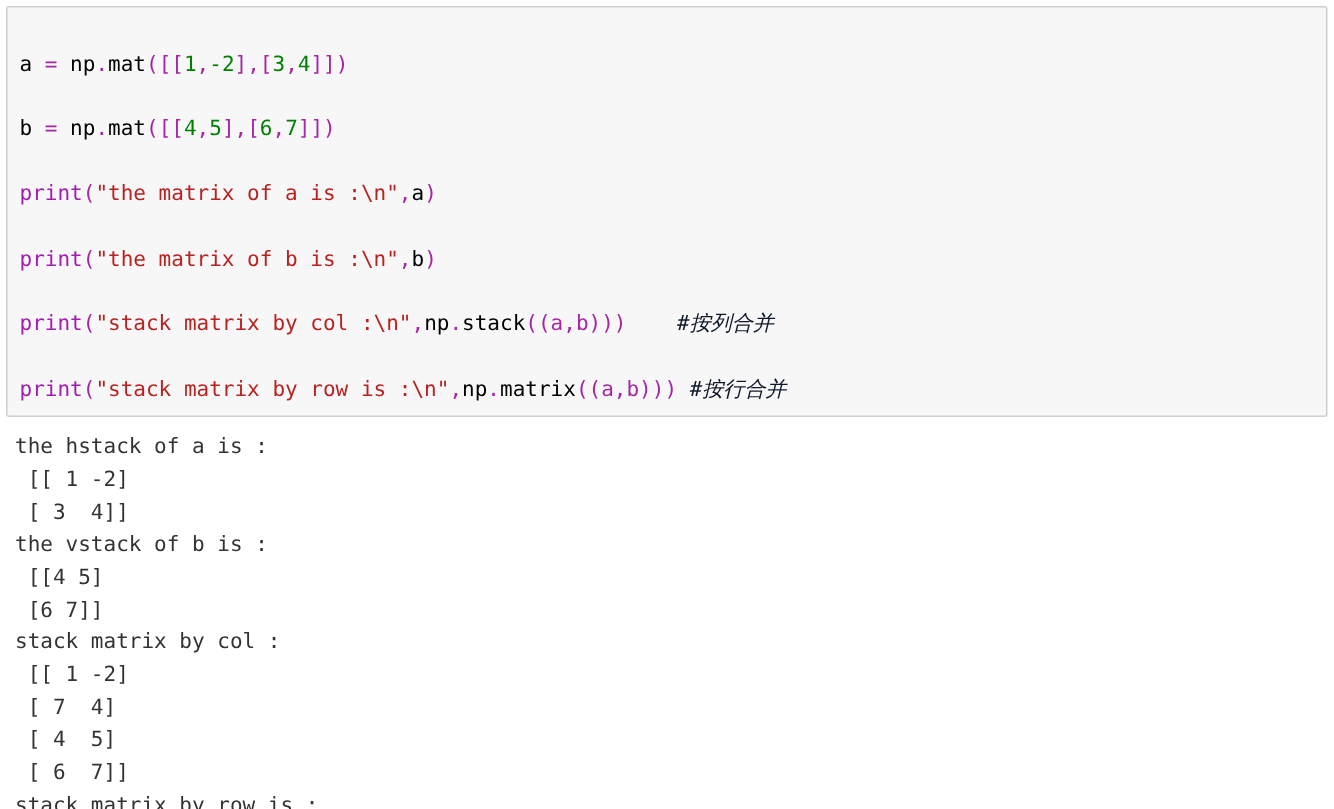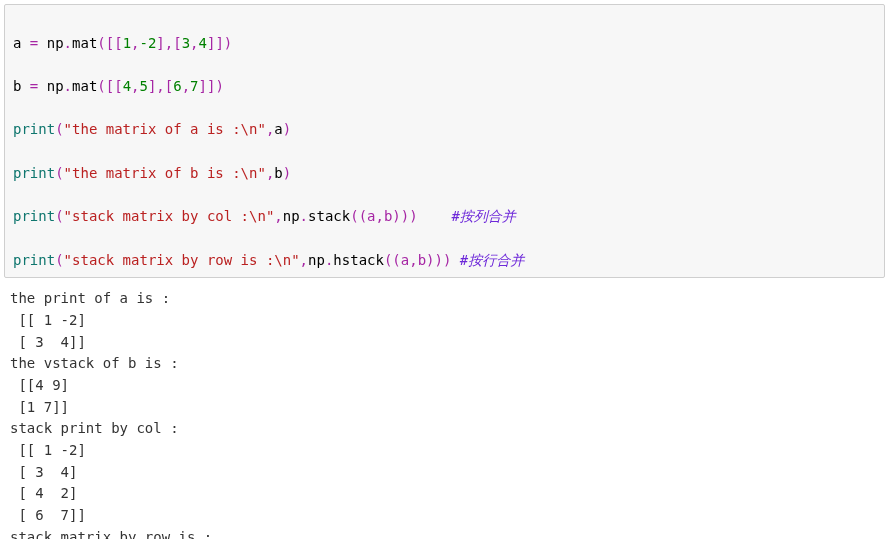--- a/index.html
+++ b/index.html
@@ -25,41 +25,41 @@
     white-space: pre;
     line-height: 1.55;
     font-family: "SimSun","Consolas", monospace;
     color: #333;
   }
   .tok-name { color: #000; }
   .tok-op   { color: #a626a4; }
   .tok-num  { color: #008000; }
   .tok-str  { color: #ba2121; }
   .tok-call { color: #000; }
-  .tok-cmt  { color: #6d28d9; font-style: italic; }
-  .tok-builtin { color: #0f766e; }
+  .tok-cmt  { color: #0f172a; font-style: italic; }
+  .tok-builtin { color: #a21caf; }
   .code-line { display: block; }
 </style>
 </head>
 <body>
 
 <div class="code-cell">
 <span class="code-line"><span class="tok-name">a</span><span class="tok-op"> = </span><span class="tok-name">np</span><span class="tok-op">.</span><span class="tok-call">mat</span><span class="tok-op">([[</span><span class="tok-num">1</span><span class="tok-op">,</span><span class="tok-num">-2</span><span class="tok-op">],[</span><span class="tok-num">3</span><span class="tok-op">,</span><span class="tok-num">4</span><span class="tok-op">]])</span></span>
 <span class="code-line"><span class="tok-name">b</span><span class="tok-op"> = </span><span class="tok-name">np</span><span class="tok-op">.</span><span class="tok-call">mat</span><span class="tok-op">([[</span><span class="tok-num">4</span><span class="tok-op">,</span><span class="tok-num">5</span><span class="tok-op">],[</span><span class="tok-num">6</span><span class="tok-op">,</span><span class="tok-num">7</span><span class="tok-op">]])</span></span>
 <span class="code-line"><span class="tok-builtin">print</span><span class="tok-op">(</span><span class="tok-str">"the matrix of a is :\n"</span><span class="tok-op">,</span><span class="tok-name">a</span><span class="tok-op">)</span></span>
 <span class="code-line"><span class="tok-builtin">print</span><span class="tok-op">(</span><span class="tok-str">"the matrix of b is :\n"</span><span class="tok-op">,</span><span class="tok-name">b</span><span class="tok-op">)</span></span>
 <span class="code-line"><span class="tok-builtin">print</span><span class="tok-op">(</span><span class="tok-str">"stack matrix by col :\n"</span><span class="tok-op">,</span><span class="tok-name">np</span><span class="tok-op">.</span><span class="tok-call">stack</span><span class="tok-op">((a,b))</span><span class="tok-op">)</span><span>    </span><span class="tok-cmt">#按列合并</span></span>
-<span class="code-line"><span class="tok-builtin">print</span><span class="tok-op">(</span><span class="tok-str">"stack matrix by row is :\n"</span><span class="tok-op">,</span><span class="tok-name">np</span><span class="tok-op">.</span><span class="tok-call">hstack</span><span class="tok-op">((a,b))</span><span class="tok-op">)</span><span> </span><span class="tok-cmt">#按行合并</span></span></div>
+<span class="code-line"><span class="tok-builtin">print</span><span class="tok-op">(</span><span class="tok-str">"stack matrix by row is :\n"</span><span class="tok-op">,</span><span class="tok-name">np</span><span class="tok-op">.</span><span class="tok-call">matrix</span><span class="tok-op">((a,b))</span><span class="tok-op">)</span><span> </span><span class="tok-cmt">#按行合并</span></span></div>
 
-<div class="output-cell"><span>the print of a is :</span>
+<div class="output-cell"><span>the hstack of a is :</span>
 <span> [[ 1 -2]</span>
 <span> [ 3  4]]</span>
 <span>the vstack of b is :</span>
-<span> [[4 9]</span>
-<span> [1 7]]</span>
-<span>stack print by col :</span>
+<span> [[4 5]</span>
+<span> [6 7]]</span>
+<span>stack matrix by col :</span>
 <span> [[ 1 -2]</span>
-<span> [ 3  4]</span>
-<span> [ 4  2]</span>
+<span> [ 7  4]</span>
+<span> [ 4  5]</span>
 <span> [ 6  7]]</span>
 <span>stack matrix by row is :</span>
 
 </div>
 
 </body></html>

